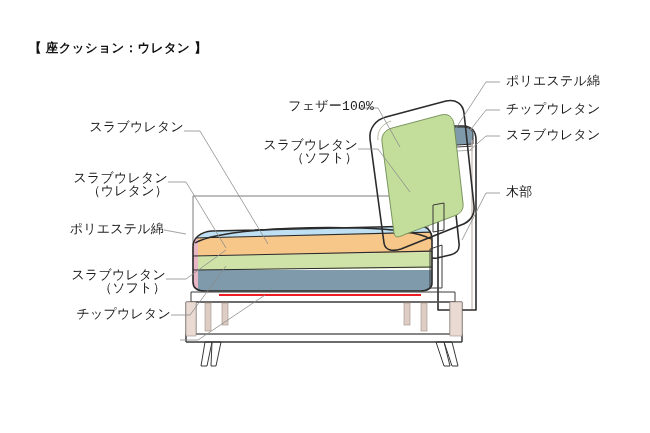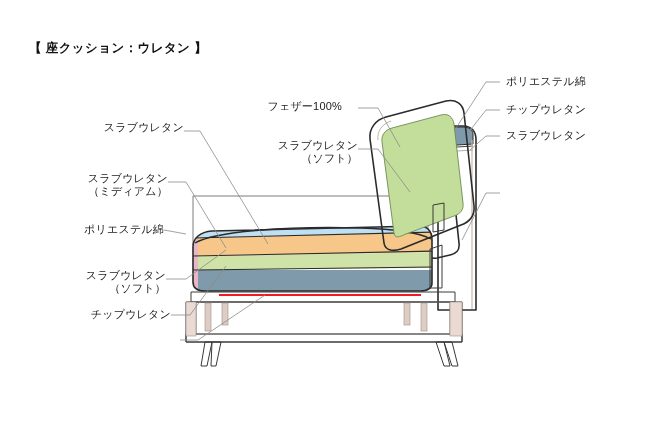--- a/index.html
+++ b/index.html
@@ -7,25 +7,26 @@
     width:650px;height:433px;
     background:#ffffff;
     font-family:"Liberation Sans","DejaVu Sans",sans-serif;
     overflow:hidden;
     position:relative;
   }
   #stage{position:relative;width:574px;height:433px;}
   svg#diagram{position:absolute;left:0;top:0;width:650px;height:433px;display:block;}
   .lbl{
     position:absolute;
-    font-size:11px;
+    font-size:13px;
     line-height:13px;
     color:#1a1a1a;
     white-space:nowrap;
     letter-spacing:0.2px;
+    font-family:Liberation Mono, monospace;
   }
   .lbl.r{text-align:right;}
   .lbl.l{text-align:left;}
   #title{
     position:absolute;
     left:29px;top:40px;
     font-size:12.5px;
     font-weight:bold;
     color:#111;
     letter-spacing:0.4px;
@@ -170,52 +171,55 @@
       <path class="lead" d="M486,193 L462,240"></path>
     </g>
   </svg>
 
   <div class="lbl r" style="left:18px;top:121px;width:166px;">
     <div>スラブウレタン</div>
   </div>
 
   <div class="lbl r" style="left:2px;top:172px;width:166px;">
     <div>スラブウレタン</div>
-    <div>（ミディアム）</div>
+    <div>（ウレタン）</div>
   </div>
 
   <div class="lbl r" style="left:2px;top:223px;width:162px;">
     <div>ポリエステル綿</div>
   </div>
 
   <div class="lbl r" style="left:2px;top:269px;width:164px;">
     <div>スラブウレタン</div>
     <div>（ソフト）</div>
   </div>
 
   <div class="lbl r" style="left:2px;top:308px;width:169px;">
     <div>チップウレタン</div>
   </div>
 
 
-  <div class="lbl r" style="left:184px;top:100px;width:158px;">
+  <div class="lbl r" style="left:216px;top:100px;width:158px;">
     <div>フェザー100%</div>
   </div>
 
   <div class="lbl r" style="left:200px;top:139px;width:158px;">
     <div>スラブウレタン</div>
     <div>（ソフト）</div>
   </div>
 
   <div class="lbl l" style="left:506px;top:75px;width:142px;">
     <div>ポリエステル綿</div>
   </div>
 
   <div class="lbl l" style="left:506px;top:103px;width:142px;">
     <div>チップウレタン</div>
   </div>
 
   <div class="lbl l" style="left:506px;top:129px;width:142px;">
     <div>スラブウレタン</div>
   </div>
 
+  <div class="lbl l" style="left:506px;top:186px;width:142px;">
+    <div>木部</div>
+  </div>
 
 </div>
 
 </body></html>

